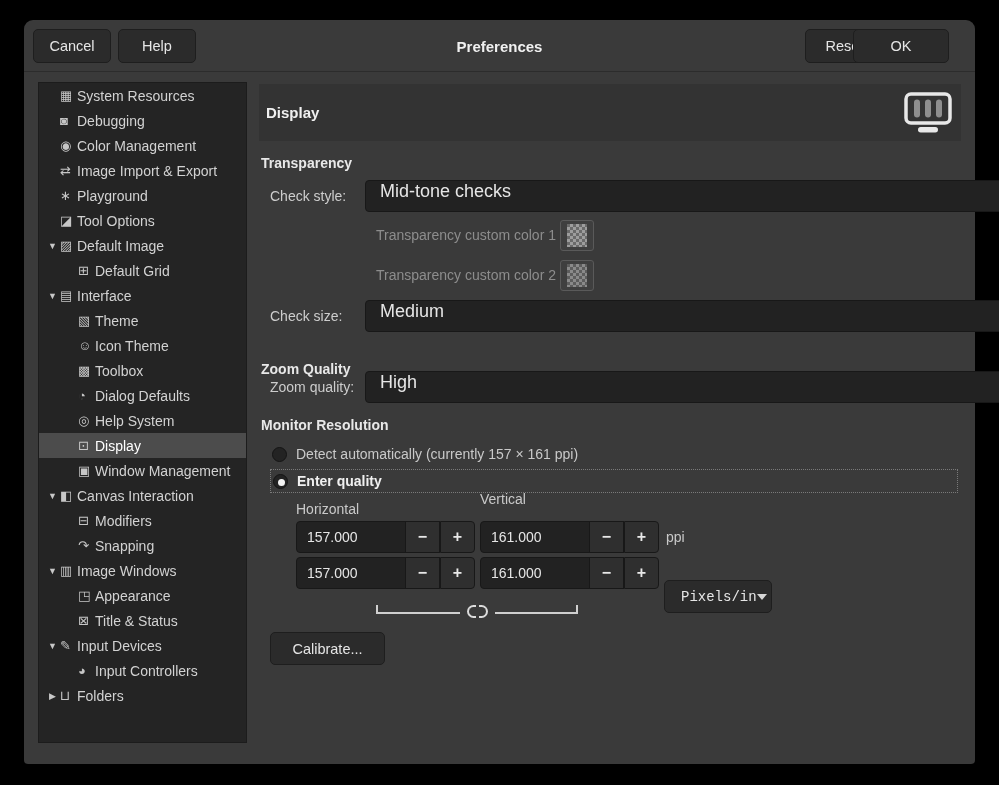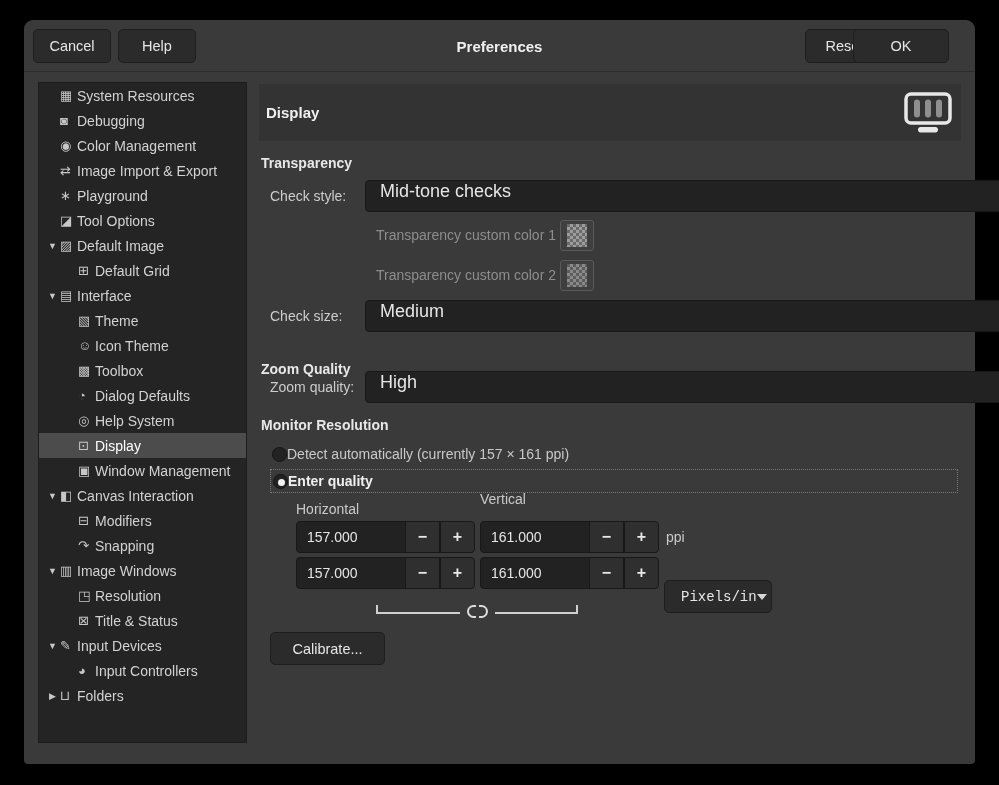--- a/index.html
+++ b/index.html
@@ -49,21 +49,21 @@
   .cc-label{position:absolute;left:90px;width:207px;text-align:right;font-size:14px;
     color:var(--label-disabled);line-height:30px;}
   .swatch{position:absolute;left:301px;width:34px;height:31px;background:#3f3f3f;
     border:1px solid #5a5a5a;border-radius:3px;display:flex;align-items:center;justify-content:center;}
   .checks{width:20px;height:23px;background-color:var(--check-dark);
     background-image:linear-gradient(45deg,var(--check-light) 25%,transparent 25%,transparent 75%,var(--check-light) 75%),
       linear-gradient(45deg,var(--check-light) 25%,transparent 25%,transparent 75%,var(--check-light) 75%);
     background-size:6px 6px;background-position:0 0,3px 3px;}
   .checks.dim{filter:brightness(.88);}
   .radio-row{position:absolute;left:11px;width:688px;display:flex;align-items:center;
-    font-size:14px;color:#c9c9c9;height:22px;}
+    gap:9px;font-size:14px;color:#c9c9c9;height:22px;}
   .radio-row.focused{border:1px dotted var(--focus-dotted);height:24px;font-weight:bold;color:#f0f0f0;}
   .radio{width:15px;height:15px;border-radius:50%;background:#232323;border:1px solid #141414;
     flex:0 0 15px;margin-left:2px;position:relative;}
   .radio.on::after{content:"";position:absolute;left:4px;top:4px;width:7px;height:7px;
     border-radius:50%;background:#f2f2f2;}
   .grid-label{position:absolute;font-size:14px;color:#c9c9c9;}
   .num-field{position:absolute;width:110px;height:32px;background:var(--field-bg);
     border:1px solid var(--field-border);border-radius:4px 0 0 4px;color:var(--text);
     font-size:14px;padding-left:10px;font-family:"Liberation Sans",sans-serif;outline:none;}
   .spin{position:absolute;width:35px;height:32px;background:var(--spin-bg);
@@ -205,21 +205,21 @@
         <span>Snapping</span>
       </div>
       <div class="side-row" style="padding-left: 6px;">
         <span class="exp">▼</span>
         <span class="sicon">▥</span>
         <span>Image Windows</span>
       </div>
       <div class="side-row" style="padding-left: 24px;">
         <span class="exp"></span>
         <span class="sicon">◳</span>
-        <span>Resolution</span>
+        <span>Appearance</span>
       </div>
       <div class="side-row" style="padding-left: 24px;">
         <span class="exp"></span>
         <span class="sicon">⊠</span>
         <span>Title &amp; Status</span>
       </div>
       <div class="side-row" style="padding-left: 6px;">
         <span class="exp">▼</span>
         <span class="sicon">✎</span>
         <span>Input Devices</span>

